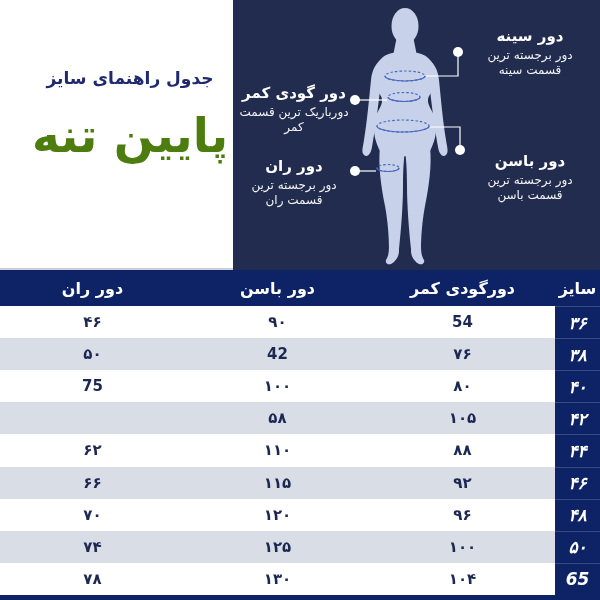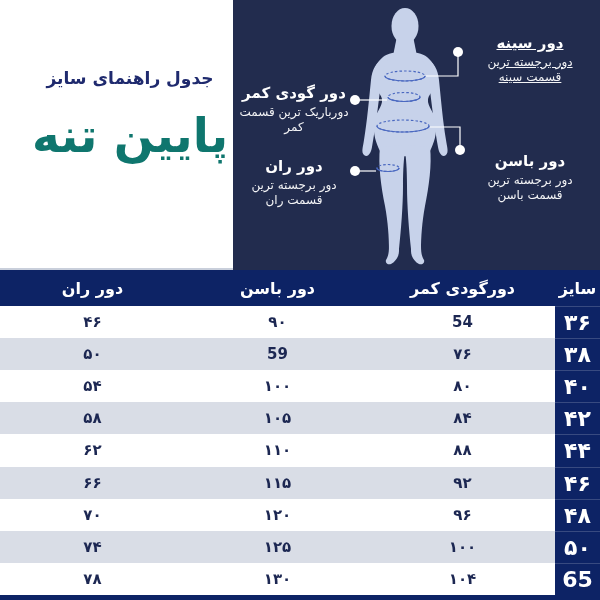--- a/index.html
+++ b/index.html
@@ -2,41 +2,41 @@
 <html lang="fa" dir="rtl"><head>
 <meta charset="utf-8">
 <style>
   html,body{margin:0;padding:0;background:#fff;font-family:"DejaVu Sans",sans-serif;}
   .canvas{width:600px;height:600px;display:flex;flex-direction:column;overflow:hidden;direction:ltr;}
   
   .top{height:270px;display:flex;flex:0 0 270px;}
   .left-panel{width:233px;background:#ffffff;border-bottom:2px solid #c9cfdb;box-sizing:border-box;
               display:flex;flex-direction:column;align-items:center;padding-left:27px;}
   .subtitle{margin-top:68px;color:#1f2a6e;font-weight:bold;font-size:17px;direction:rtl;text-align:center;}
-  .main-title{margin-top:22px;color:#0f766e;font-weight:bold;font-size:47px;direction:rtl;text-align:center;line-height:1.1;}
+  .main-title{margin-top:22px;color:#4d7c0f;font-weight:bold;font-size:47px;direction:rtl;text-align:center;line-height:1.1;}
   .right-panel{flex:1;background:#222c4e;position:relative;overflow:hidden;}
   .right-panel svg{position:absolute;left:0;top:0;}
   .diagram-label{position:absolute;direction:rtl;color:#ffffff;text-align:center;line-height:1.25;}
   .diagram-label .lt{font-weight:bold;font-size:15px;}
   .diagram-label .ls{font-size:12px;margin-top:2px;opacity:.95;}
-  .lbl-chest{left:236px;top:34px;width:122px;text-decoration:underline;}
+  .lbl-chest{left:236px;top:27px;width:122px;}
   .lbl-waist{left:6px;top:84px;width:110px;}
   .lbl-hip{left:236px;top:152px;width:122px;}
   .lbl-thigh{left:6px;top:157px;width:110px;}
   
   .thead{height:36px;flex:0 0 36px;background:#0d2365;display:grid;
          grid-template-columns:45px 185px 185px 185px;direction:rtl;
          color:#fff;font-weight:bold;font-size:16px;align-items:center;text-align:center;}
   .tbody{flex:1;display:flex;flex-direction:column;}
   .trow{flex:1;display:grid;grid-template-columns:45px 185px 185px 185px;direction:rtl;
         align-items:stretch;text-align:center;font-weight:bold;font-size:15px;
         color:#1c2752;background:#ffffff;}
   .trow:nth-child(even){background:#d9dde6;}
   .trow .cell{display:flex;align-items:center;justify-content:center;text-align:center;}
-  .trow .size{background:#0d2365;color:#ffffff;font-size:22px;border-top:1px solid rgba(255,255,255,.18);}
+  .trow .size{background:#0d2365;color:#ffffff;font-size:17px;border-top:1px solid rgba(255,255,255,.18);font-style:italic;}
   .bottom-strip{height:5px;flex:0 0 5px;background:#0d2365;}
 </style>
 </head>
 <body>
 
 <div class="canvas">
 
   <div class="top">
 
     <div class="left-panel">
@@ -132,32 +132,31 @@
   <div class="tbody">
       <div class="trow">
         <div class="cell size">۳۶</div>
         <div class="cell">54</div>
         <div class="cell">۹۰</div>
         <div class="cell">۴۶</div>
       </div>
       <div class="trow">
         <div class="cell size">۳۸</div>
         <div class="cell">۷۶</div>
-        <div class="cell">59</div>
+        <div class="cell">42</div>
         <div class="cell">۵۰</div>
       </div>
       <div class="trow">
         <div class="cell size">۴۰</div>
         <div class="cell">۸۰</div>
         <div class="cell">۱۰۰</div>
-        <div class="cell">۵۴</div>
+        <div class="cell">75</div>
       </div>
       <div class="trow">
         <div class="cell size">۴۲</div>
-        <div class="cell">۸۴</div>
         <div class="cell">۱۰۵</div>
         <div class="cell">۵۸</div>
       </div>
       <div class="trow">
         <div class="cell size">۴۴</div>
         <div class="cell">۸۸</div>
         <div class="cell">۱۱۰</div>
         <div class="cell">۶۲</div>
       </div>
       <div class="trow">

